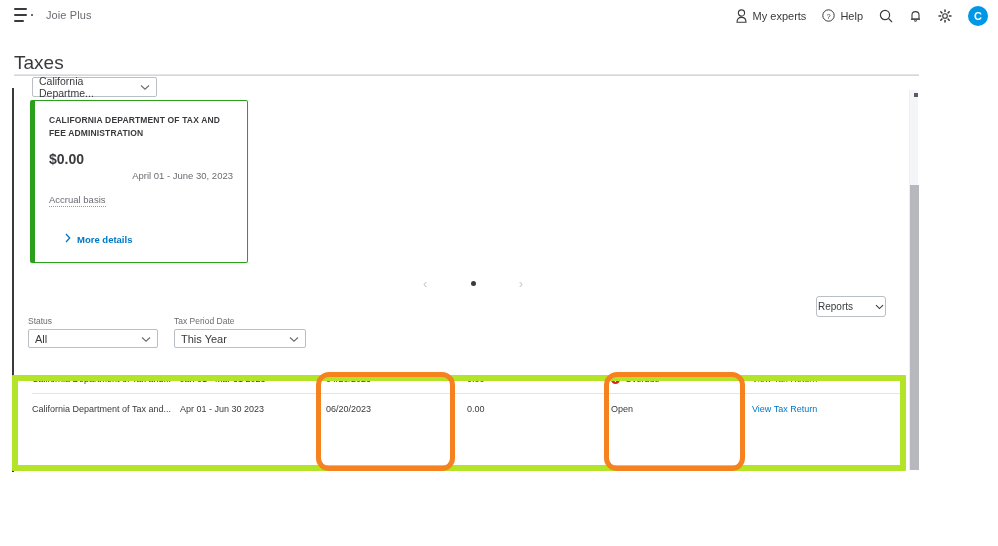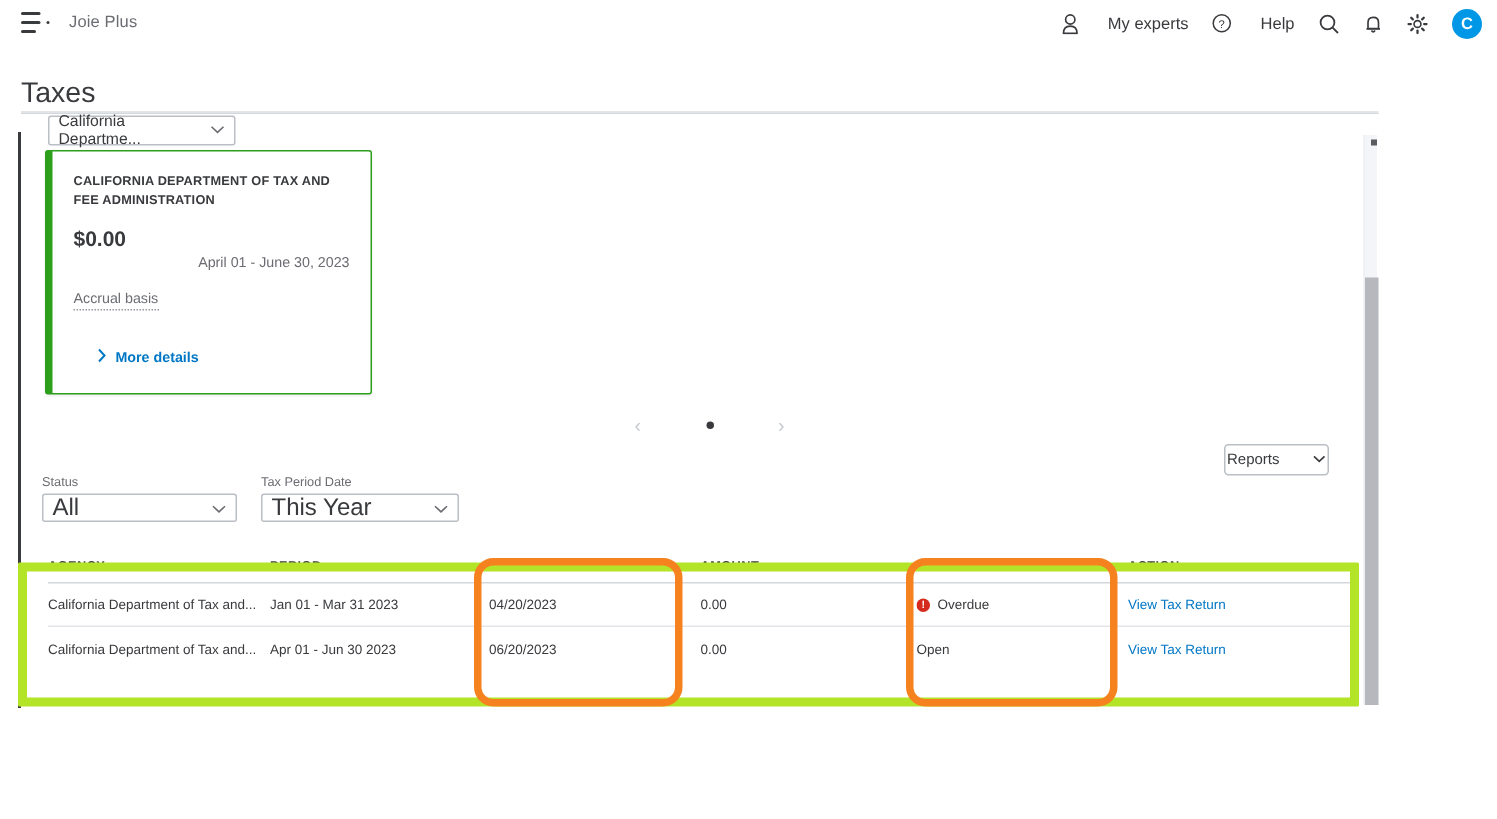--- a/index.html
+++ b/index.html
@@ -50,21 +50,21 @@
     color: #6b6c72;
     letter-spacing: .1px;
   }
   .appbar-right {
     position: absolute;
     right: 10px; top: 0;
     height: 31px;
     display: flex; align-items: center; gap: 16px;
   }
   .ab-item {
-    display: flex; align-items: center; gap: 19px;
+    display: flex; align-items: center; gap: 5px;
     font-size: 11px; color: #393a3d;
     cursor: pointer;
   }
   .ab-item svg { display: block; }
   .avatar-c {
     width: 20px; height: 20px; border-radius: 50%;
     background: #0097e6;
     color: #ffffff;
     font-size: 11px; font-weight: bold;
     display: flex; align-items: center; justify-content: center;
@@ -226,21 +226,21 @@
     color: #6b6c72;
     margin-bottom: 3px;
   }
   .filter-box {
     width: 130px; height: 19px;
     border: 1px solid #babec5;
     border-radius: 2px;
     background: #fff;
     display: flex; align-items: center;
     padding: 0 6px;
-    font-size: 16px; color: #393a3d;
+    font-size: 11px; color: #393a3d;
     cursor: pointer;
   }
   .filter-box.wide { width: 132px; }
   .filter-box .chev { margin-left: auto; }
 
   
   .table {
     position: absolute;
     left: 18px; top: 290px;
     width: 873px;
@@ -474,28 +474,20 @@
           <span class="chev">
             <svg width="10" height="7" viewBox="0 0 10 7">
                 <path d="M1 1.5 L5 5.2 L9 1.5" fill="none" stroke="#6b6c72" stroke-width="1.1"></path>
               </svg>
           </span>
         </div>
       </div>
     </div>
 
     <div class="table">
-      <div class="trow head">
-        <div class="cell c-agency">AGENCY</div>
-        <div class="cell c-period">PERIOD</div>
-        <div class="cell c-due">DUE DATE</div>
-        <div class="cell c-amount">AMOUNT</div>
-        <div class="cell c-status">STATUS</div>
-        <div class="cell c-action">ACTION</div>
-      </div>
 
       <div class="trow">
         <div class="cell c-agency">California Department of Tax and...</div>
         <div class="cell c-period">Jan 01 - Mar 31 2023</div>
         <div class="cell c-due">04/20/2023</div>
         <div class="cell c-amount">0.00</div>
         <div class="cell c-status">
           <span class="overdue-icon">!</span>
           <span>Overdue</span>
         </div>

